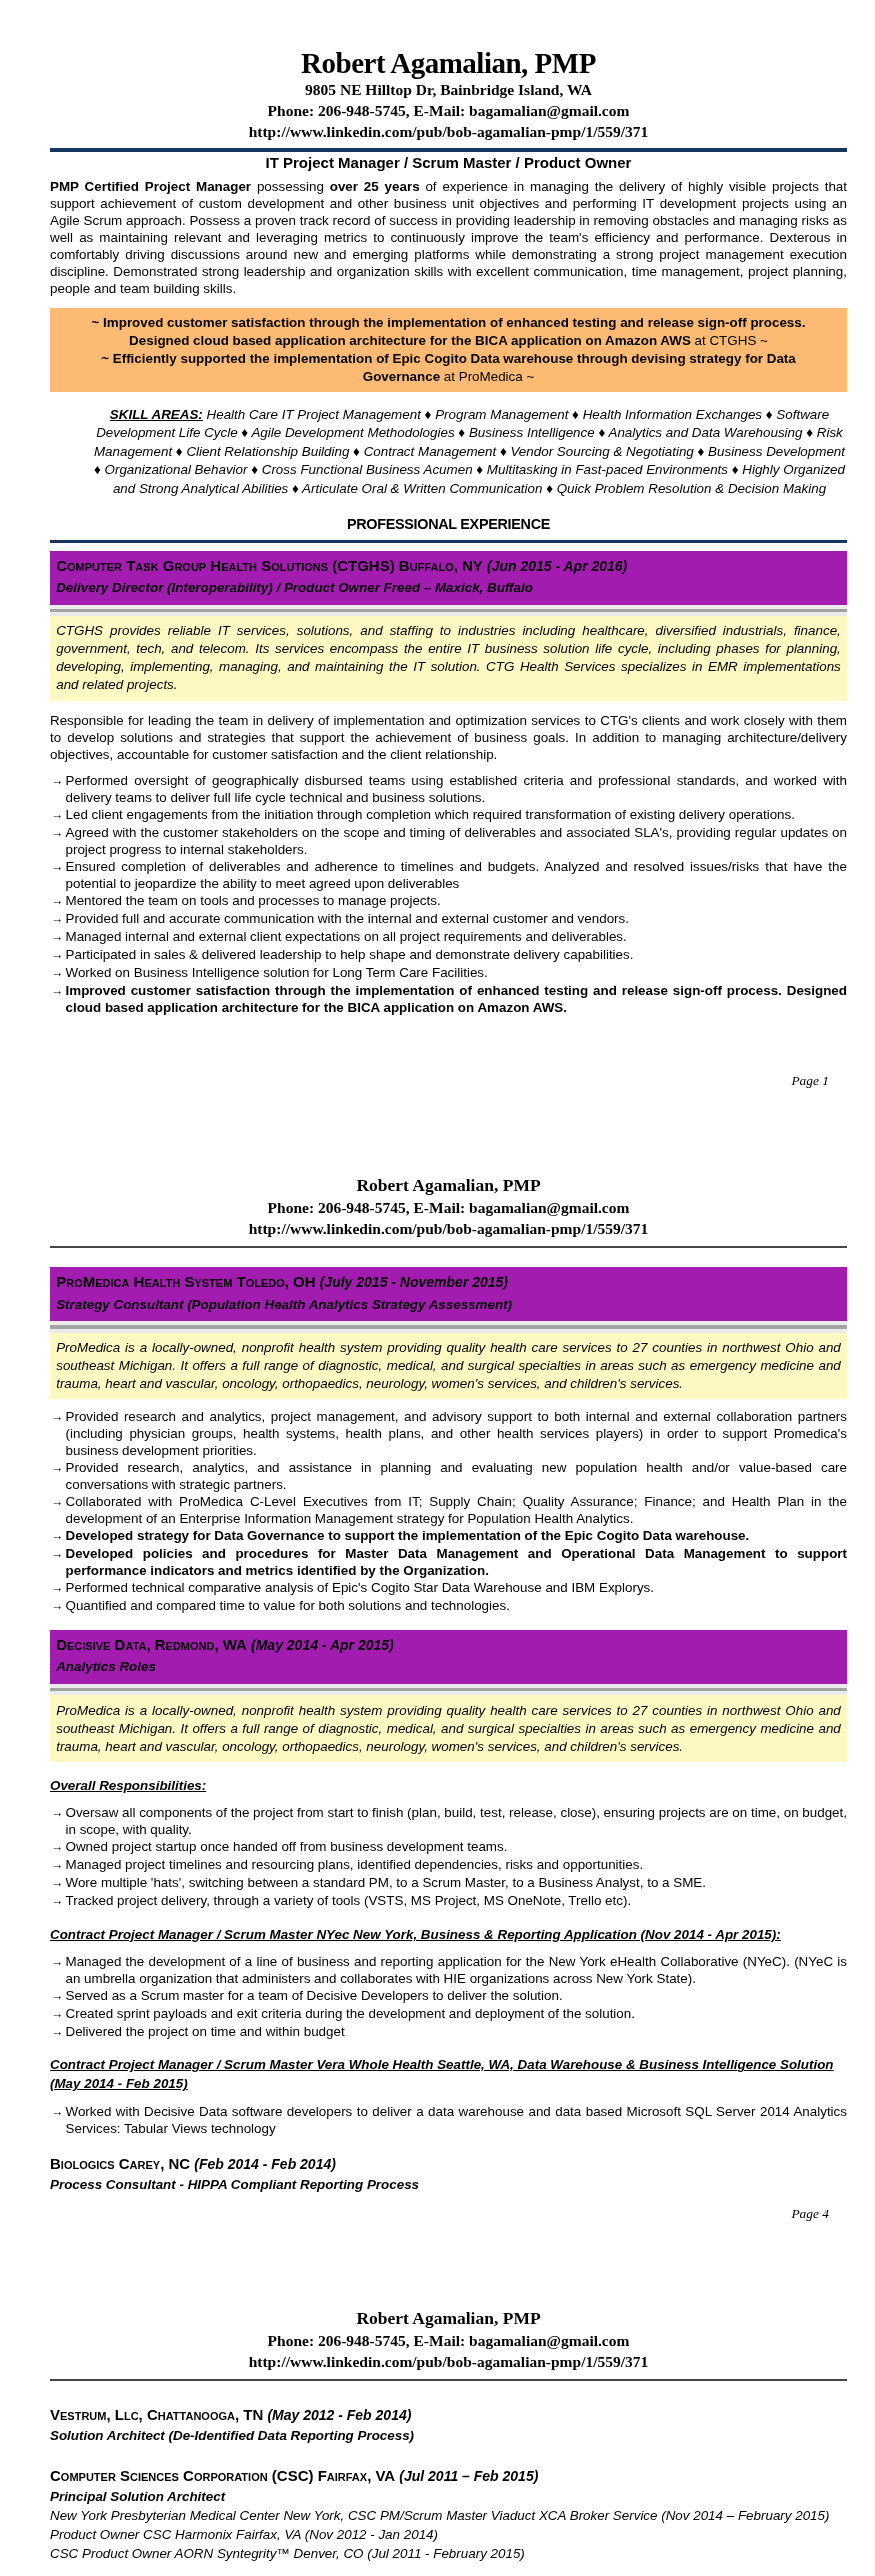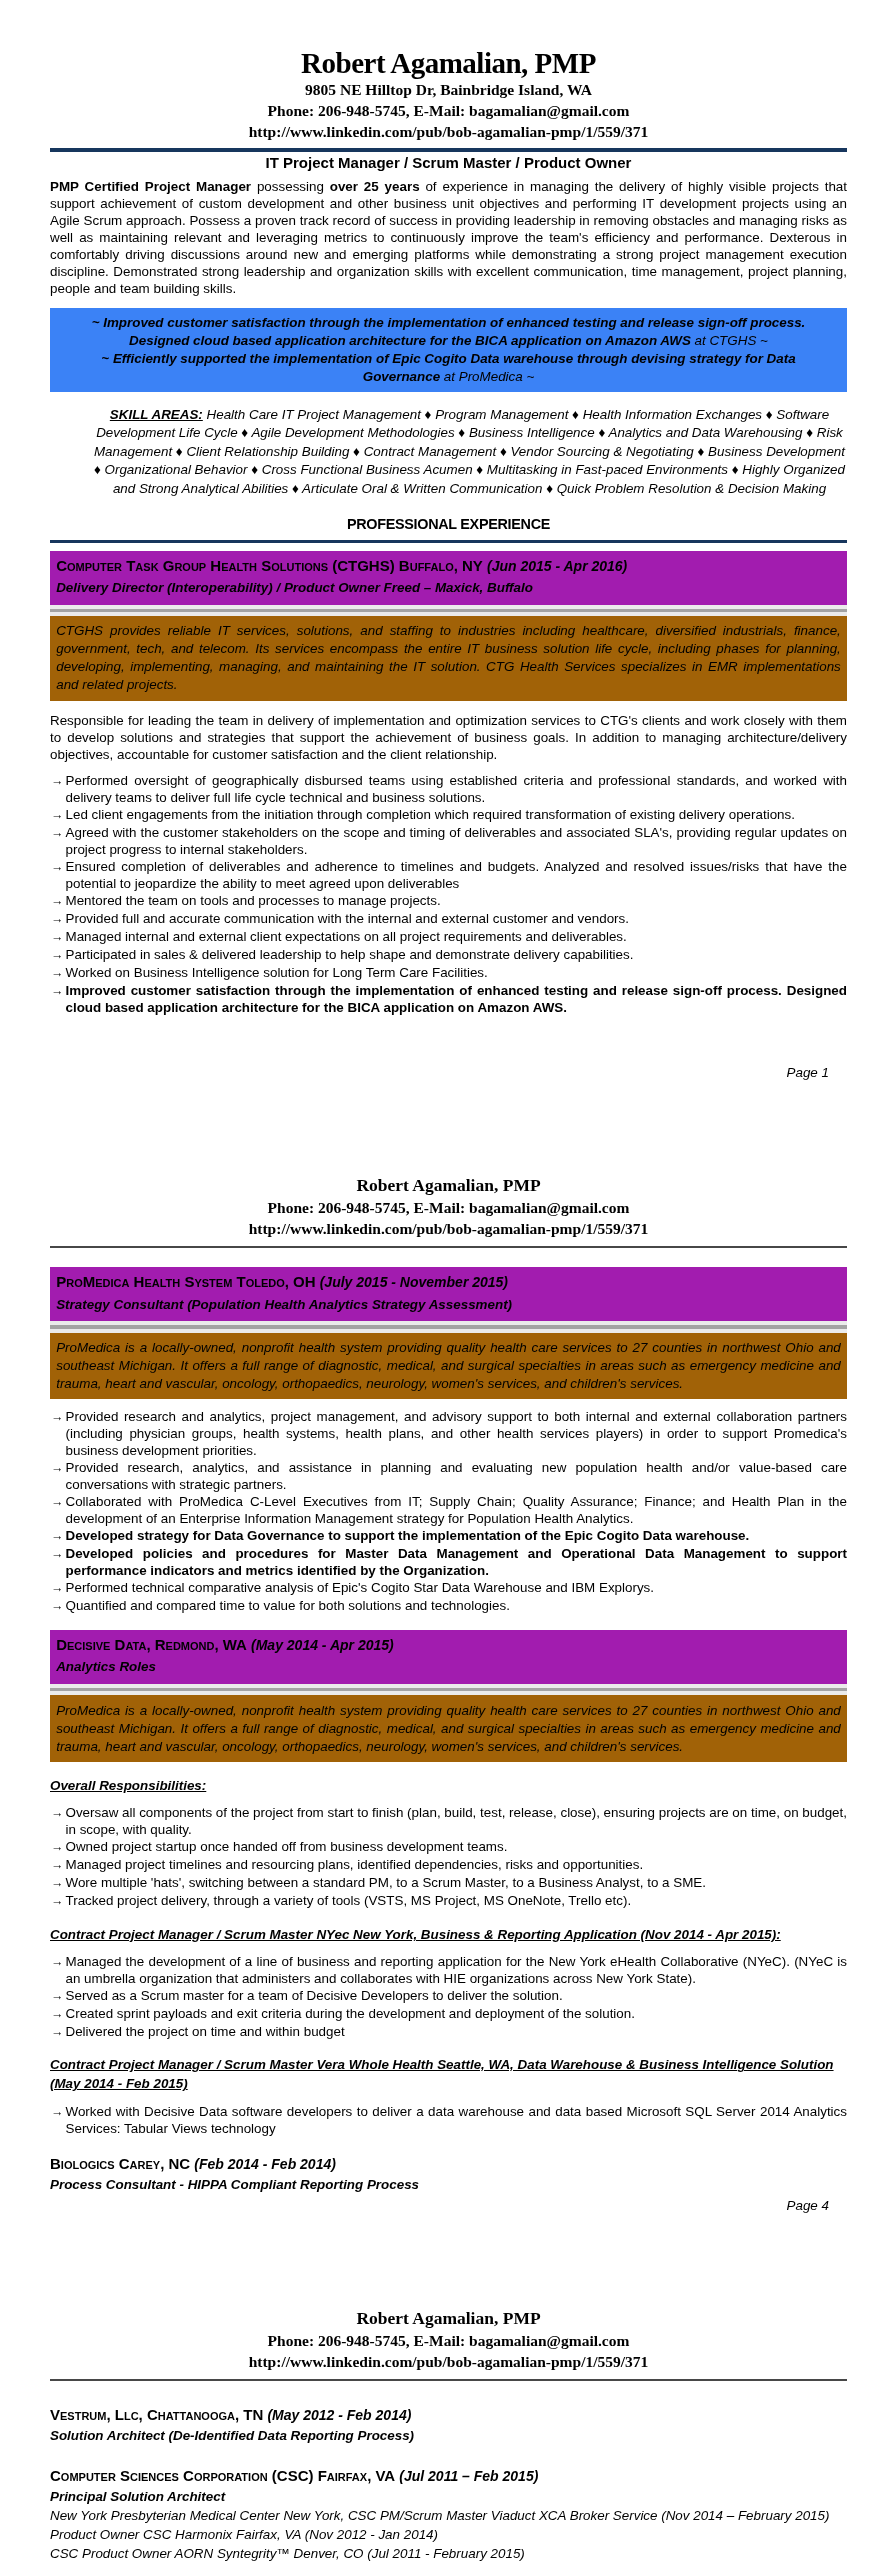--- a/index.html
+++ b/index.html
@@ -12,50 +12,51 @@
   }
   .page{
     position:relative;
     height:1133px;
     box-sizing:border-box;
     padding:0 29px 0 50px;
   }
   .page-num{
     position:absolute;
     right:47px;
-    bottom:52px;
+    bottom:44px;
     font-style:italic;
+    font-family:Liberation Serif, serif;
   }
   
   .doc-header{text-align:center;font-family:"Liberation Serif",serif;font-weight:bold;padding-top:47px;}
   .doc-header.small{padding-top:41px;}
   .doc-header .name{font-size:29px;line-height:32px;letter-spacing:-0.5px;}
   .doc-header.small .name{font-size:17.5px;line-height:23px;letter-spacing:0;}
   .doc-header .line{font-size:15.5px;line-height:21px;}
   .rule-navy{height:4.1px;background:#17365d;margin-top:6.2px;}
   .rule-navy.mid{height:3.6px;margin-top:7.2px;}
   .rule-gray{height:2.1px;background:#474747;margin-top:7.2px;}
   
   .role-title{text-align:center;font-weight:bold;font-size:15px;margin-top:2px;}
   .summary{text-align:justify;margin-top:7.2px;}
   .b{font-weight:bold;}
-  .callout{background:#3b82f6;text-align:center;font-weight:bold;font-style:italic;padding:6.2px 13.4px;margin-top:10.3px;line-height:18px;}
+  .callout{background:#fdba74;text-align:center;font-weight:bold;padding:6.2px 13.4px;margin-top:10.3px;line-height:18px;}
   .callout .light{font-weight:normal;}
   .skills{text-align:center;font-style:italic;margin-top:13.4px;line-height:18.5px;margin-left:42px;}
   .skills .label{font-weight:bold;text-decoration:underline;}
   .sec-heading{text-align:center;font-weight:bold;font-size:14.4px;margin-top:17.5px;letter-spacing:-0.3px;}
   
   .job-box{margin-top:7.2px;}
   .job-head{background:#a21caf;padding:5.2px 6.2px 7.2px;}
   .company{font-weight:bold;font-size:14px;line-height:19.6px;}
   .company .sc{font-variant:small-caps;font-size:15px;}
   .company .dates{font-style:italic;margin-left:4.1px;}
   .job-title{font-weight:bold;font-style:italic;margin-top:2.1px;line-height:19.6px;}
   .job-divider{height:3.1px;background:#a3a3a3;border-top:4.1px solid #ebebeb;border-bottom:4.1px solid #ebebeb;}
-  .job-desc{background:#a16207;padding:6.2px 6.2px;font-style:italic;text-align:justify;line-height:18px;}
+  .job-desc{background:#fef9c3;padding:6.2px 6.2px;font-style:italic;text-align:justify;line-height:18px;}
   .para{text-align:justify;margin-top:11.3px;}
   
   .bullets{margin-top:9.3px;}
   .bullet-row{display:flex;}
   .bullet-row .arrow{flex:0 0 15.5px;padding-left:1px;box-sizing:border-box;color:#000;}
   .bullet-row .arrow::before{content:"\2192";font-size:12.4px;}
   .bullet-row .li-text{flex:1;text-align:justify;}
   .bullet-row.b .li-text{font-weight:bold;}
   .sub-heading{font-weight:bold;font-style:italic;text-decoration:underline;margin-top:14.4px;line-height:19px;}
   

